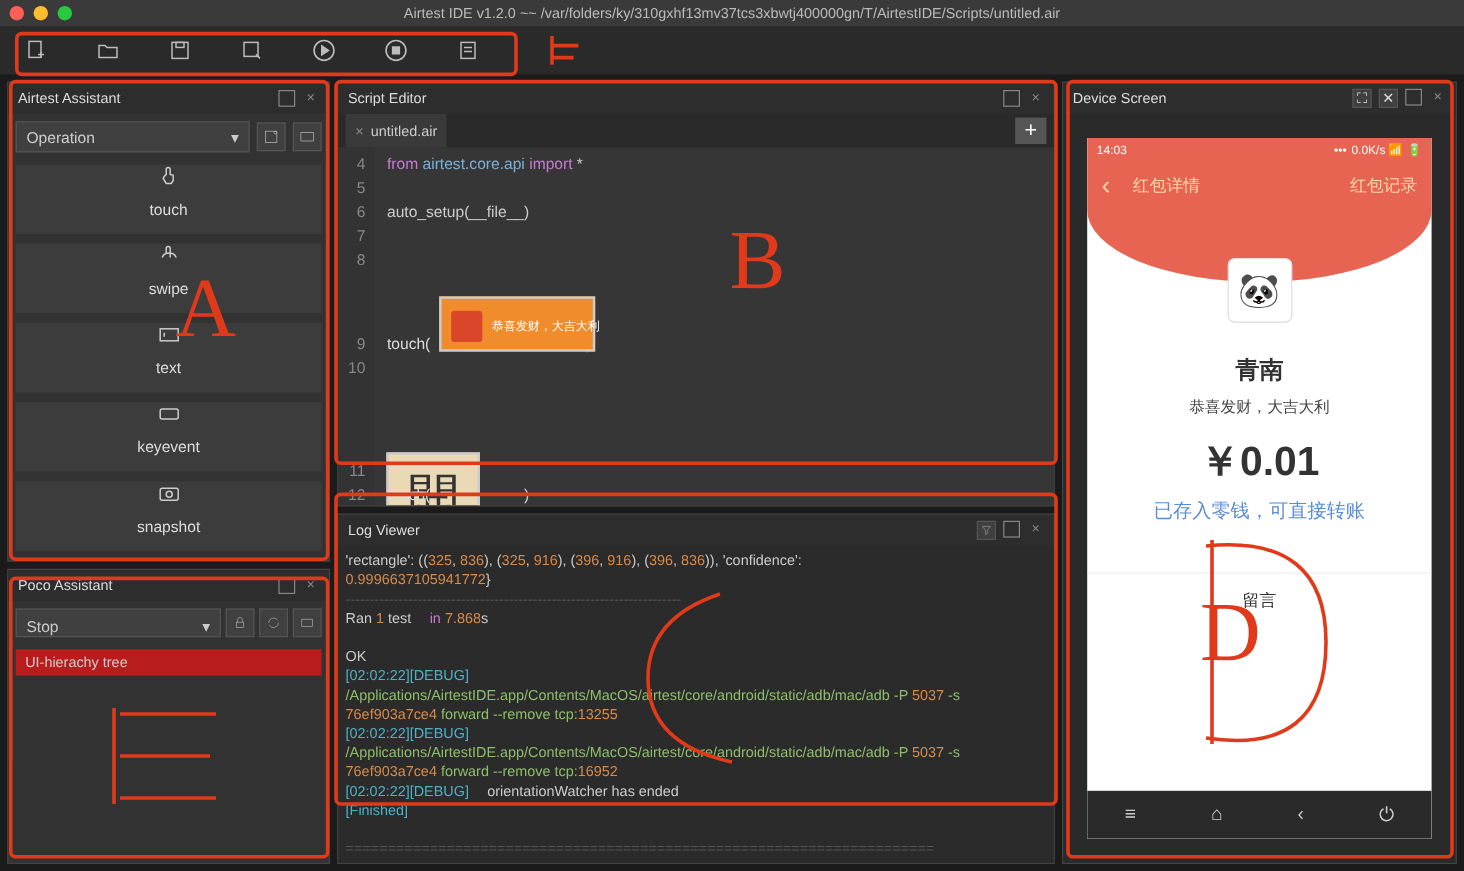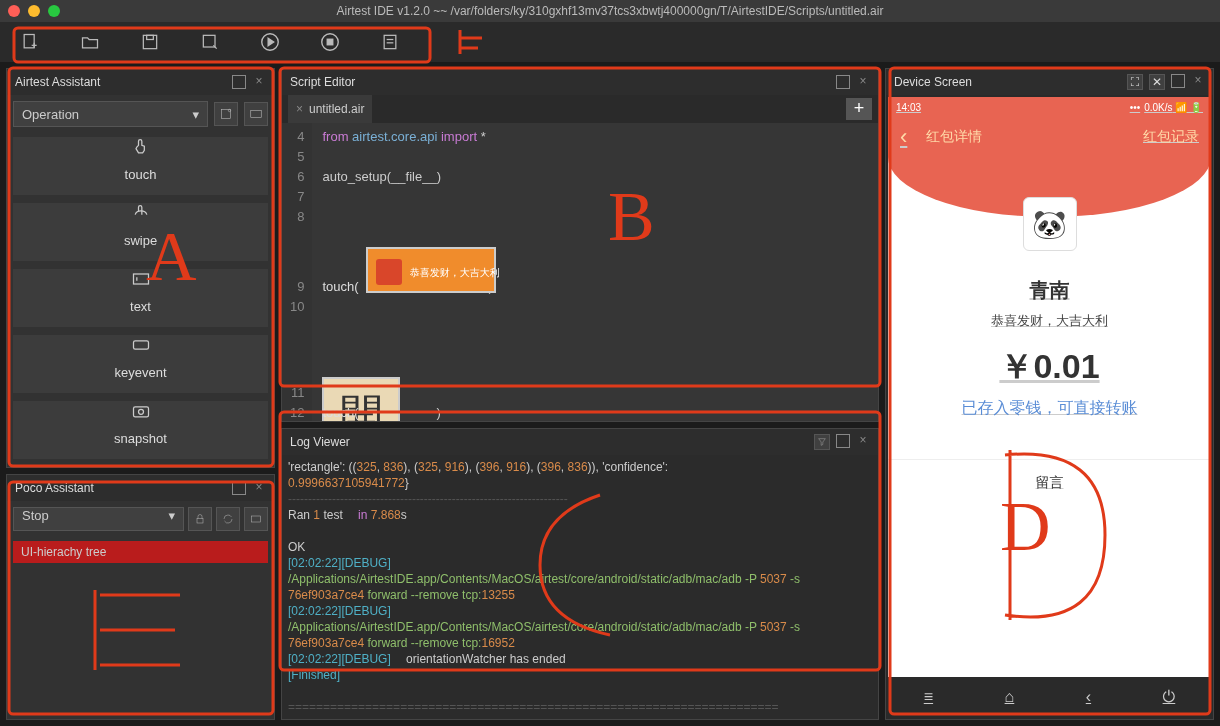--- a/index.html
+++ b/index.html
@@ -33,21 +33,21 @@
 .assist { flex:0 0 400px; }
 .op-row { display:flex; align-items:center; padding:6px; gap:6px; }
 .op-select { flex:1; background:#404040; border:1px solid #555; height:26px; color:#ccc; padding:0 8px; display:flex; align-items:center; justify-content:space-between; cursor:pointer; }
 .si { width:24px; height:24px; background:#404040; border:1px solid #555; cursor:pointer; display:flex; align-items:center; justify-content:center; }
 .assist-btn { height:58px; background:#3c3c3c; margin:4px 6px; display:flex; align-items:center; padding:0 14px; gap:10px; cursor:pointer; color:#ddd;flex-direction:column; }
 .assist-btn svg { stroke:#ccc; fill:none; stroke-width:1.5; }
 
 
 .poco { flex:1; }
 .poco-row { display:flex; padding:6px; gap:4px; }
-.poco-sel { flex:1; background:#404040; border:1px solid #555; height:24px; display:flex; align-items:flex-start; justify-content:space-between; padding:0 8px; cursor:pointer; }
+.poco-sel { flex:1; background:#404040; border:1px solid #555; height:24px; display:flex; align-items:flex-end; justify-content:space-between; padding:0 8px; cursor:pointer; }
 .poco-tree { margin:4px 6px; background:#b91c1c; padding:4px 8px; font-size:12px; }
 
 
 .editor { flex:1; min-height:0; }
 .tabs { height:28px; background:#2a2a2a; display:flex; align-items:center; padding:0 6px; justify-content:space-between; }
 .tab { display:flex; align-items:center; gap:6px; padding:0 8px; height:28px; background:#3a3a3a; font-size:12px; }
 .tab .close{cursor:pointer;color:#888;}
 .plus-btn { width:26px; height:22px; background:#555; color:#fff; font-size:18px; text-align:center; line-height:20px; cursor:pointer; }
 .code-area { flex:1; background:#363636; display:flex; font-family:Menlo,monospace; font-size:13px; overflow:hidden; }
 .gutter { background:#333; color:#888; padding:4px 8px; text-align:right; line-height:20px; }
@@ -61,21 +61,21 @@
 .img-chip.kai{width:78px;height:78px;background:#ead9b5;display:flex;align-items:center;justify-content:center;font-size:44px;color:#333;font-family:serif;}
 
 
 .log { flex:0 0 280px; }
 .log-body { flex:1; background:#2b2b2b; font-family:Menlo,monospace; font-size:12px; padding:4px 6px; line-height:16px; overflow:hidden; }
 .lg-line{white-space:pre-wrap;color:#ccc;}
 .lg-time{color:#4fb0c6;} .lg-dbg{color:#4fb0c6;} .lg-tag{color:#c97bd4;margin-left:12px;} .lg-num{color:#d98b4a;} .lg-path{color:#8fbf6b;} .lg-sep{color:#555;}
 
 
 .device { flex:1; background:#2a2a2a; }
-.device-body { flex:1; background:#fff; margin:2px; position:relative; overflow:hidden; display:flex; flex-direction:column;text-decoration:underline; }
+.device-body { flex:1; background:#fff; margin:20px; position:relative; overflow:hidden; display:flex; flex-direction:column; }
 .status-bar{height:20px;background:#e86452;color:#fff;font-size:10px;display:flex;justify-content:space-between;padding:0 8px;align-items:center;}
 .nav-bar{height:40px;background:#e86452;color:#fff;display:flex;align-items:center;justify-content:space-between;padding:0 12px;font-size:14px;}
 .curve{height:60px;background:#e86452;border-radius:0 0 50% 50%/0 0 100% 100%;}
 .avatar{width:54px;height:54px;background:#fff;border:1px solid #ddd;border-radius:6px;position:absolute;left:50%;top:100px;transform:translateX(-50%);display:flex;align-items:center;justify-content:center;font-size:28px;}
 .hb-body{flex:1;text-align:center;padding-top:54px;color:#333;}
 .hb-name{font-size:20px;margin-top:6px;font-weight:600;}
 .hb-msg{font-size:13px;margin-top:8px;color:#444;}
 .hb-amt{font-size:34px;font-weight:700;margin-top:14px;}
 .hb-note{font-size:16px;color:#5a8dd6;margin-top:8px;}
 .hb-leave{margin-top:40px;border-top:1px solid #eee;padding-top:14px;font-size:14px;}

